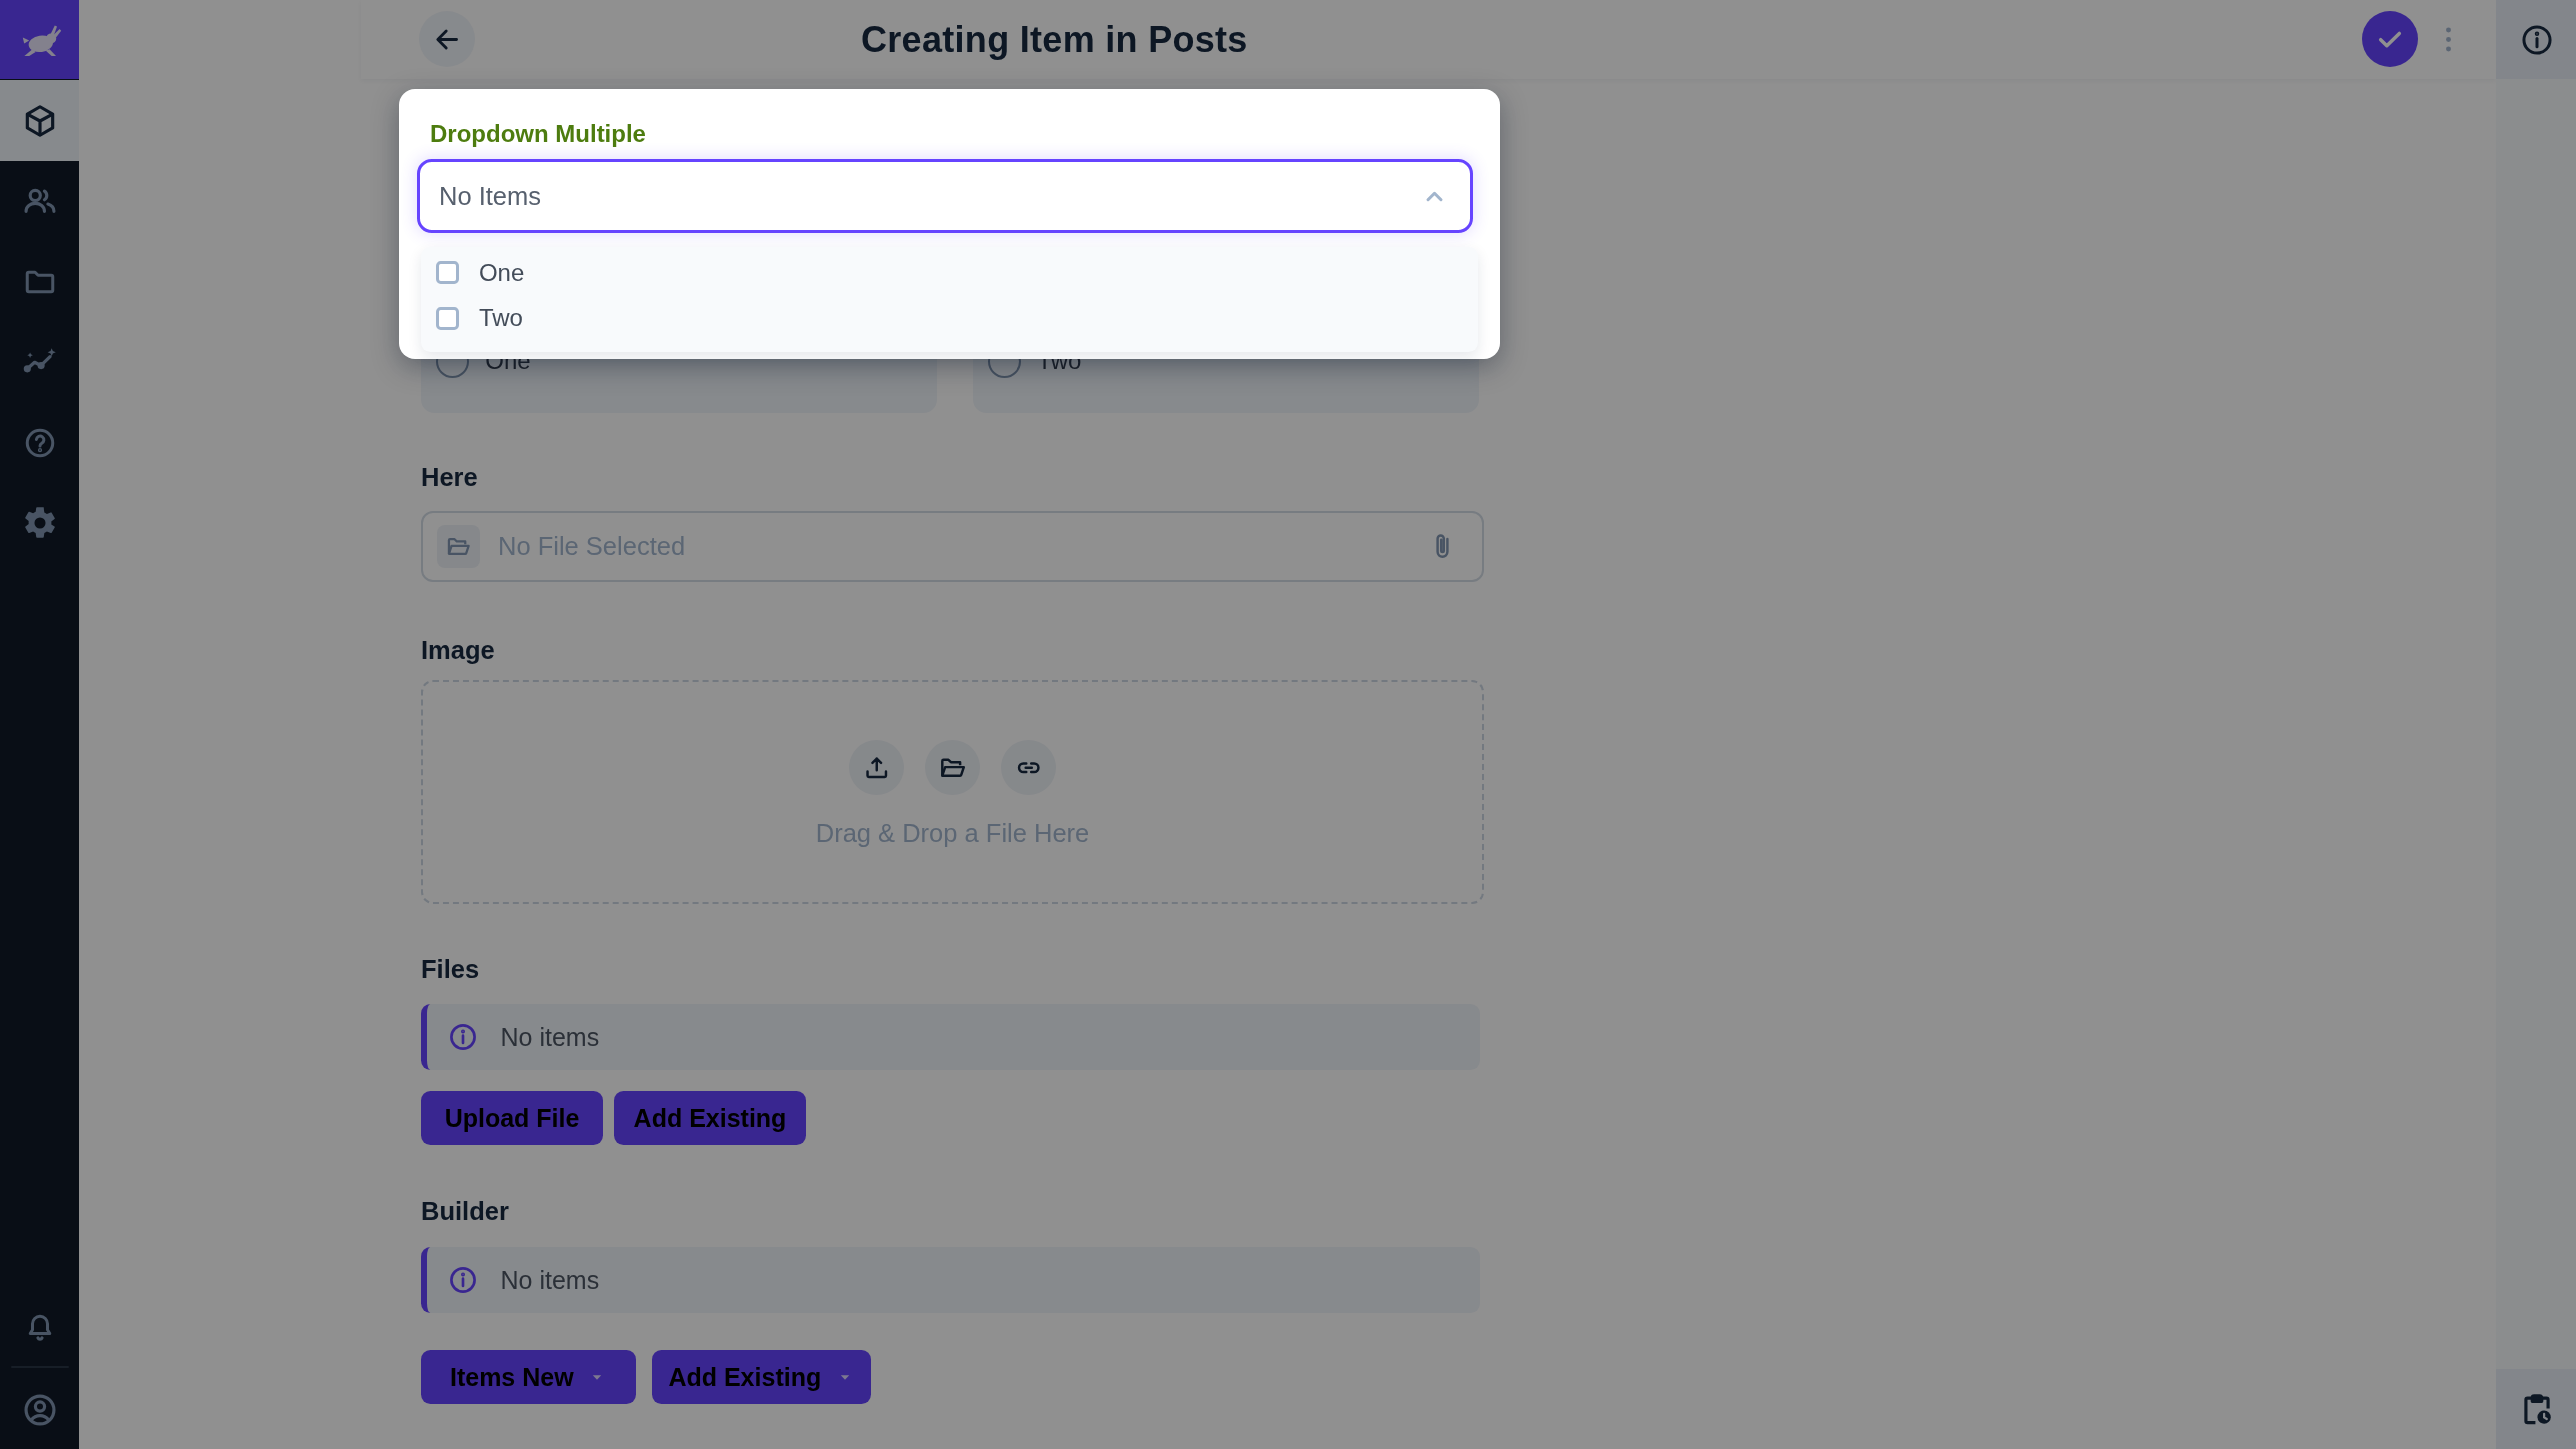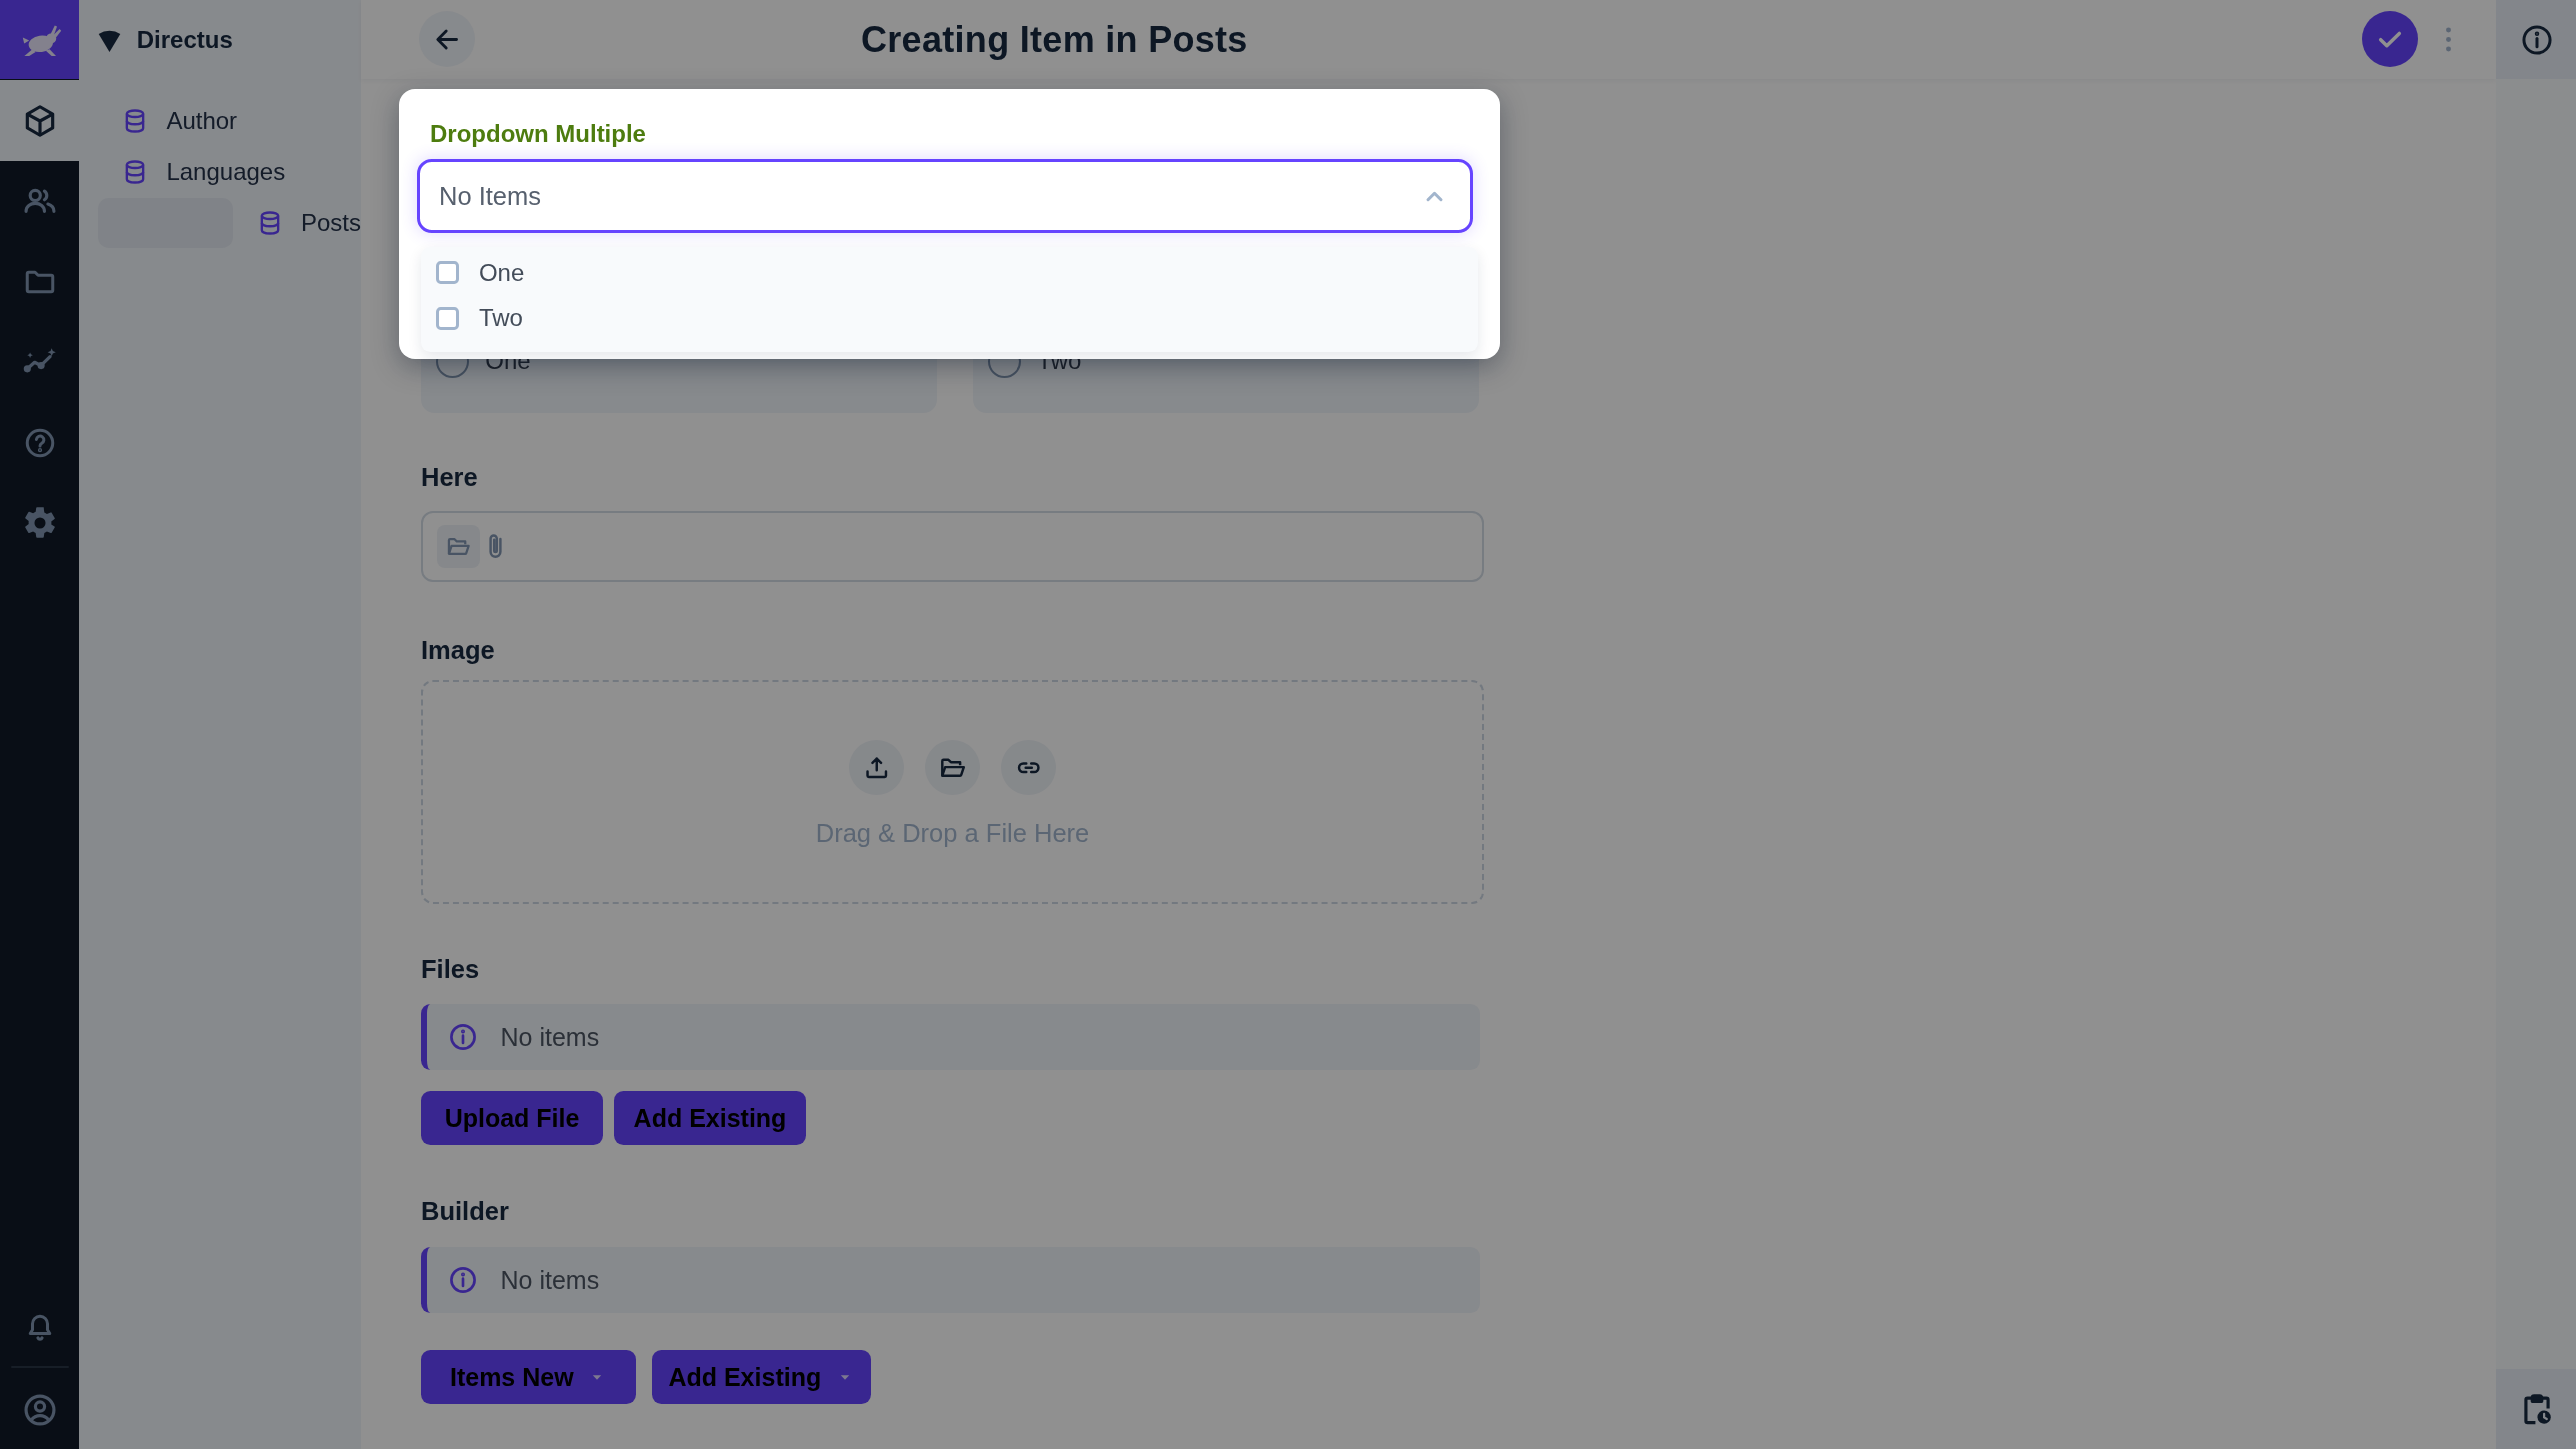--- a/index.html
+++ b/index.html
@@ -274,47 +274,20 @@
         </svg>
     </div>
     <div class="mod-divider" style="top:1366px"></div>
     <div class="mod-tile" style="top:1369px;height:81px">
       <svg class="ic" width="38" height="38" viewBox="0 0 56 56">
           <use href="#i-account"></use>
         </svg>
     </div>
   </div>
 
-  <div class="nav-sidebar">
-    <div class="project-row">
-      <svg class="ic" width="35" height="35" style="margin-left:13.4px;color:#172940" viewBox="0 0 52 52">
-          <use href="#i-fan"></use>
-        </svg>
-      <span class="project-name">Directus</span>
-    </div>
-    <div class="nav-item" style="top:95px">
-      <svg class="ic db" width="28" height="28" viewBox="0 0 42 42">
-          <use href="#i-db"></use>
-        </svg>
-      <span>Author</span>
-    </div>
-    <div class="nav-item" style="top:146px">
-      <svg class="ic db" width="28" height="28" viewBox="0 0 42 42">
-          <use href="#i-db"></use>
-        </svg>
-      <span>Languages</span>
-    </div>
-    <div class="nav-item" style="top:197px">
-      <div class="nav-hl"></div>
-      <svg class="ic db" width="28" height="28" viewBox="0 0 42 42">
-          <use href="#i-db"></use>
-        </svg>
-      <span>Posts</span>
-    </div>
-  </div>
 
   <div class="header">
     <div class="circle-btn back-btn">
       <svg class="ic" width="31" height="31" viewBox="0 0 46 46">
           <use href="#i-arrow-left"></use>
         </svg>
     </div>
     <div class="page-title">Creating Item in Posts</div>
     <div class="circle-btn save-btn">
       <svg class="ic" width="32" height="32" viewBox="0 0 48 48">
@@ -354,20 +327,21 @@
     </div>
   </div>
 
   <div class="field-label" style="left:421px;top:463px">Here</div>
   <div class="file-input">
     <div class="file-tile">
       <svg class="ic" width="27" height="27" viewBox="0 0 40 40">
           <use href="#i-folder-open"></use>
         </svg>
     </div>
+    <div class="file-ph">No File Selected</div>
     <svg class="ic clip" width="31" height="31" viewBox="0 0 46 46">
         <use href="#i-paperclip"></use>
       </svg>
   </div>
 
   <div class="field-label" style="left:421px;top:636px">Image</div>
   <div class="dropzone">
     <div class="dz-circles">
       <div class="dz-circle">
         <svg class="ic" width="29.5" height="29.5" viewBox="0 0 44 44">

